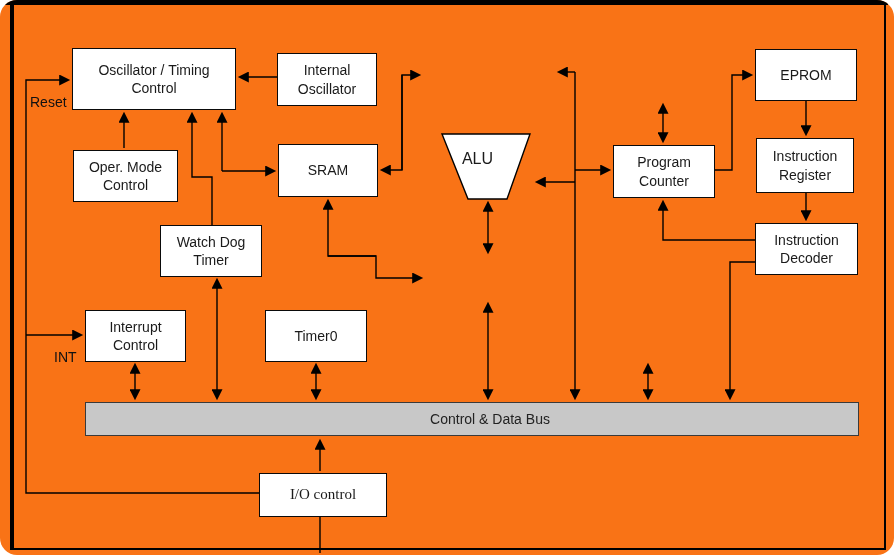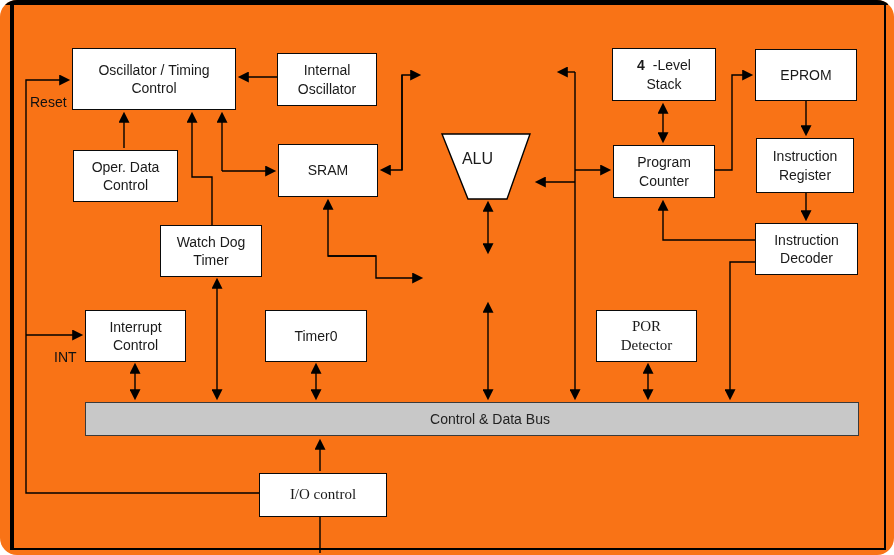--- a/index.html
+++ b/index.html
@@ -87,33 +87,27 @@
     <span class="lbl">Oscillator / Timing
 Control</span>
   </div>
 
   <div class="box" style="left:277px;top:53px;width:100px;height:53px">
     <span class="lbl">Internal
 Oscillator</span>
   </div>
 
 
-  <div class="box" style="left:612px;top:48px;width:104px;height:53px">
-    <span>
-      <span class="stack-line1"><b>4</b><span class="suffix">-Level</span></span><br>
-      <span>Stack</span>
-    </span>
-  </div>
 
   <div class="box" style="left:755px;top:49px;width:102px;height:52px">
     <span class="lbl">EPROM</span>
   </div>
 
   <div class="box" style="left:73px;top:150px;width:105px;height:52px">
-    <span class="lbl">Oper. Data
+    <span class="lbl">Oper. Mode
 Control</span>
   </div>
 
   <div class="box" style="left:278px;top:144px;width:100px;height:53px">
     <span class="lbl">SRAM</span>
   </div>
 
   <div class="alu-label">ALU</div>
 
   <div class="box" style="left:613px;top:145px;width:102px;height:53px">
@@ -139,24 +133,20 @@
 
   <div class="box" style="left:85px;top:310px;width:101px;height:52px">
     <span class="lbl">Interrupt
 Control</span>
   </div>
 
   <div class="box" style="left:265px;top:310px;width:102px;height:52px">
     <span class="lbl">Timer0</span>
   </div>
 
-  <div class="box serif" style="left:596px;top:310px;width:101px;height:52px">
-    <span class="lbl">POR
-Detector</span>
-  </div>
 
   <div class="bus" style="left:85px;top:402px;width:774px;height:34px">
     <span>Control &amp; Data Bus</span>
   </div>
 
   <div class="box serif" style="left:259px;top:473px;width:128px;height:44px">
     <span class="lbl">I/O control</span>
   </div>
 
   <div class="floating-label" style="left:30px;top:83px">Reset</div>

